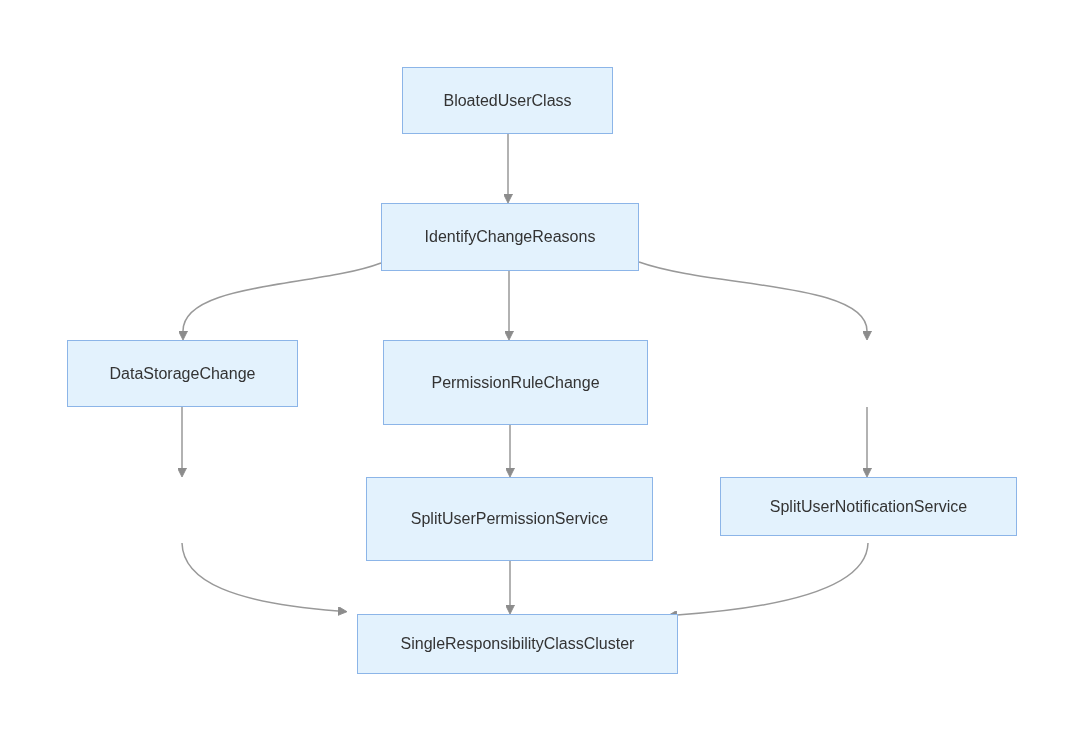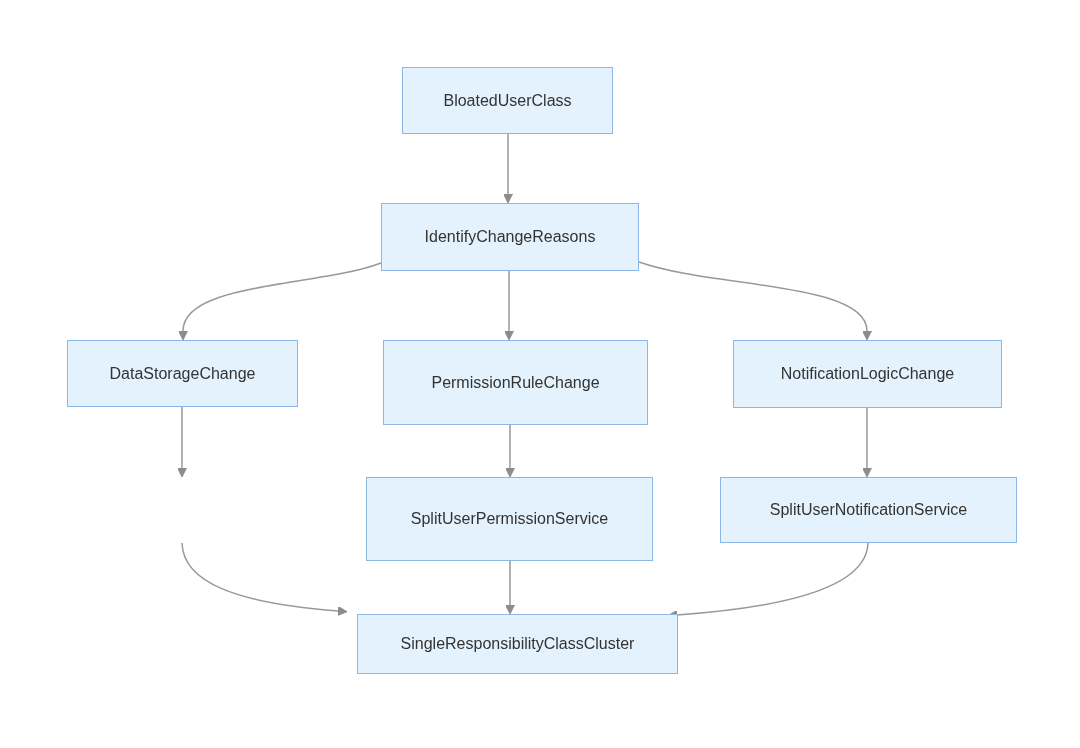--- a/index.html
+++ b/index.html
@@ -67,30 +67,27 @@
   </div>
 
   <div class="node" style="left:67px;top:340px;width:231px;height:67px">
     <span class="label">DataStorageChange</span>
   </div>
 
   <div class="node" style="left:383px;top:340px;width:265px;height:85px">
     <span class="label">PermissionRuleChange</span>
   </div>
 
-  <div class="node" style="left:733px;top:340px;width:269px;height:68px">
-    <span class="label">NotificationLogicChange</span>
-  </div>
 
 
   <div class="node" style="left:366px;top:477px;width:287px;height:84px">
     <span class="label">SplitUserPermissionService</span>
   </div>
 
-  <div class="node" style="left:720px;top:477px;width:297px;height:66px">
+  <div class="node" style="left:720px;top:477px;width:297px;height:59px">
     <span class="label">SplitUserNotificationService</span>
   </div>
 
   <div class="node" style="left:357px;top:614px;width:321px;height:60px">
     <span class="label">SingleResponsibilityClassCluster</span>
   </div>
 
 </div>
 
 </body></html>

